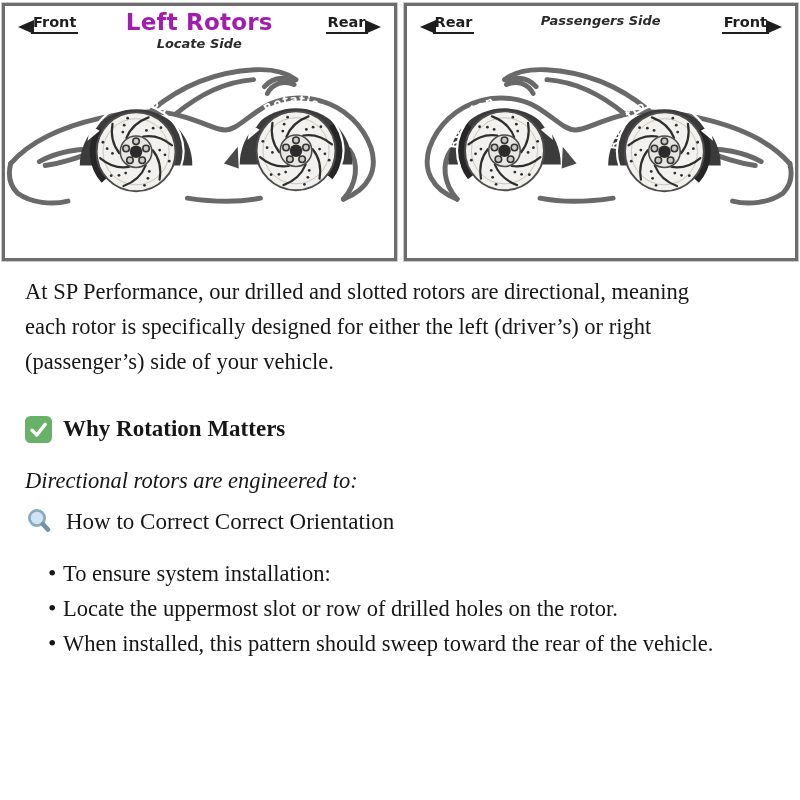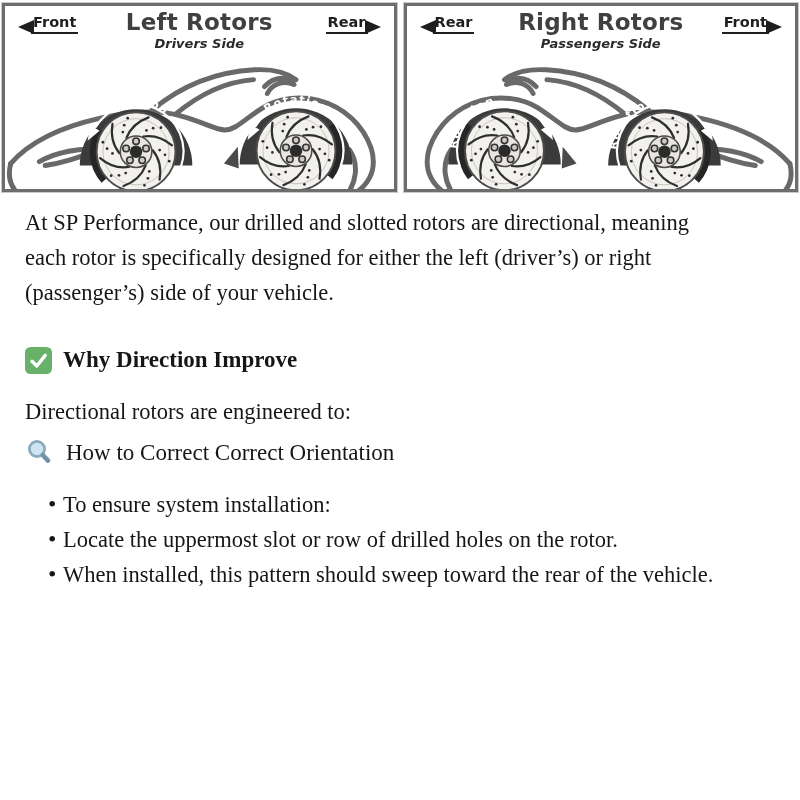--- a/index.html
+++ b/index.html
@@ -1,66 +1,66 @@
 <!DOCTYPE html>
 <html><head>
 <meta charset="utf-8">
 <style>
   * { margin:0; padding:0; box-sizing:border-box; }
   html,body { width:800px; height:800px; background:#ffffff; overflow:hidden; }
   body { font-family:"Liberation Serif", serif; color:#161616; }
 
   
-  .figure { display:flex; gap:7px; margin:3px 2px 0; height:189px; }
+  .figure { display:flex; gap:7px; margin:3px 2px 0; height:258px; }
   .panel { flex:1; border:3px solid #6d6d6d; box-shadow:0 0 0 1px #c9c9c9; background:#fff;
            position:relative; overflow:hidden;
            font-family:"DejaVu Sans","Liberation Sans",sans-serif; }
   .panel-header { position:relative; height:46px; }
   .panel-titles { text-align:center; padding-top:5px; }
-  .panel-title { font-size:23px; font-weight:bold; color:#404040; line-height:1; letter-spacing:.2px; }
+  .panel-title { font-size:23px; font-weight:bold; color:#a21caf; line-height:1; letter-spacing:.2px; }
   .panel-subtitle { font-size:13px; font-weight:bold; font-style:italic; color:#2a2a2a; margin-top:2px; }
   .dir { position:absolute; top:9px; display:flex; align-items:flex-start; }
   .dir-left { left:13px; } .dir-right { right:13px; }
   .dir-text { font-size:14.5px; font-weight:bold; color:#1e1e1e;
               border-bottom:2.5px solid #1e1e1e; line-height:1.1; padding:0 2px 1px; }
   .arr { width:0; height:0; border-top:7.5px solid transparent; border-bottom:7.5px solid transparent; }
   .arr-left  { border-right:16px solid #1e1e1e; margin-right:-3px; margin-top:5px; }
   .arr-right { border-left:16px solid #1e1e1e; margin-left:-3px; margin-top:5px; }
   svg.car { display:block; width:100%; height:156px; margin-top:1px; }
   .rot-text { font-family:"DejaVu Sans","Liberation Sans",sans-serif; font-size:11.5px;
               font-weight:bold; fill:#ffffff; letter-spacing:1.1px; }
 
   
   .article { padding:13px 25px 0 25px; font-size:22.5px; line-height:35px; }
   .article p.intro { max-width:700px; margin-bottom:35px; }
   .sec-h { display:flex; align-items:center; gap:11px; font-size:23px; font-weight:bold;
            margin:0 0 19px 0; line-height:30px; }
   .sec-h.light .sec-title { font-weight:normal; }
-  .lead { margin-bottom:9px; }
+  .lead { margin-bottom:9px;font-style:italic; }
   ul.blist { list-style:none; margin:0 0 20px 0; padding-left:23px; }
   ul.blist li { position:relative; padding-left:15px; }
   ul.blist li::before { content:"\2022"; position:absolute; left:0; top:0; font-size:24px; }
   ul.why-list { max-width:671px; }
   ul.how-list { max-width:735px; }
   .check-icon svg, .mag-icon svg { display:block; }
 </style>
 </head>
 <body>
 
 <div class="figure">
 
   <section class="panel">
     <div class="panel-header">
       <div class="dir dir-left">
         <span class="arr arr-left"></span>
         <span class="dir-text">Front</span>
       </div>
       <div class="panel-titles">
         <div class="panel-title">Left Rotors</div>
-        <div class="panel-subtitle">Drivers Side</div>
+        <div class="panel-subtitle">Locate Side</div>
       </div>
       <div class="dir dir-right">
         <span class="dir-text">Rear</span>
         <span class="arr arr-right"></span>
       </div>
     </div>
     <svg class="car" id="car-left" viewBox="0 0 392 158" preserveAspectRatio="xMidYMid meet">
         <g>
           <path d="M 5 112 C 26 88, 60 74, 96 66 C 122 60, 152 56, 178 64 C 200 70, 213 78, 222 78 C 233 78, 243 66, 261 55 C 276 46, 297 43, 317 48 C 344 55, 362 74, 370 96 C 377 118, 368 138, 342 148" fill="none" stroke="#696969" stroke-width="5" stroke-linecap="round" stroke-linejoin="round"></path>
           <path d="M 342 148 C 356 132, 358 112, 348 98" fill="none" stroke="#696969" stroke-width="5" stroke-linecap="round" stroke-linejoin="round"></path>
@@ -155,21 +155,20 @@
       </svg>
   </section>
 
   <section class="panel">
     <div class="panel-header">
       <div class="dir dir-left">
         <span class="arr arr-left"></span>
         <span class="dir-text">Rear</span>
       </div>
       <div class="panel-titles">
-        <div class="panel-title">Right Rotors</div>
         <div class="panel-subtitle">Passengers Side</div>
       </div>
       <div class="dir dir-right">
         <span class="dir-text">Front</span>
         <span class="arr arr-right"></span>
       </div>
     </div>
     <svg class="car" id="car-right" viewBox="0 0 392 158" preserveAspectRatio="xMidYMid meet">
         <g transform="translate(392,0) scale(-1,1)">
           <path d="M 5 112 C 26 88, 60 74, 96 66 C 122 60, 152 56, 178 64 C 200 70, 213 78, 222 78 C 233 78, 243 66, 261 55 C 276 46, 297 43, 317 48 C 344 55, 362 74, 370 96 C 377 118, 368 138, 342 148" fill="none" stroke="#696969" stroke-width="5" stroke-linecap="round" stroke-linejoin="round"></path>
@@ -271,21 +270,21 @@
 
   <p class="intro">At SP Performance, our drilled and slotted rotors are directional, meaning each rotor is specifically designed for either the left (driver’s) or right (passenger’s) side of your vehicle.</p>
 
   <h2 class="sec-h">
     <span class="check-icon">
       <svg width="27" height="27" viewBox="0 0 27 27">
         <rect width="27" height="27" rx="5.5" fill="#67b168"></rect>
         <path d="M7 14.2 L11.8 19 L20.2 8.4" stroke="#ffffff" stroke-width="3.4" fill="none" stroke-linecap="round" stroke-linejoin="round"></path>
       </svg>
     </span>
-    <span class="sec-title">Why Direction Improve</span>
+    <span class="sec-title">Why Rotation Matters</span>
   </h2>
 
   <p class="lead">Directional rotors are engineered to:</p>
 
 
   <h2 class="sec-h light">
     <span class="mag-icon">
       <svg width="30" height="30" viewBox="0 0 30 30">
         <circle cx="12" cy="11" r="7.6" fill="#cfe3f2" stroke="#8ba9bd" stroke-width="2.8"></circle>
         <line x1="17.8" y1="17" x2="23" y2="22.6" stroke="#7392a5" stroke-width="4.6" stroke-linecap="round"></line>

